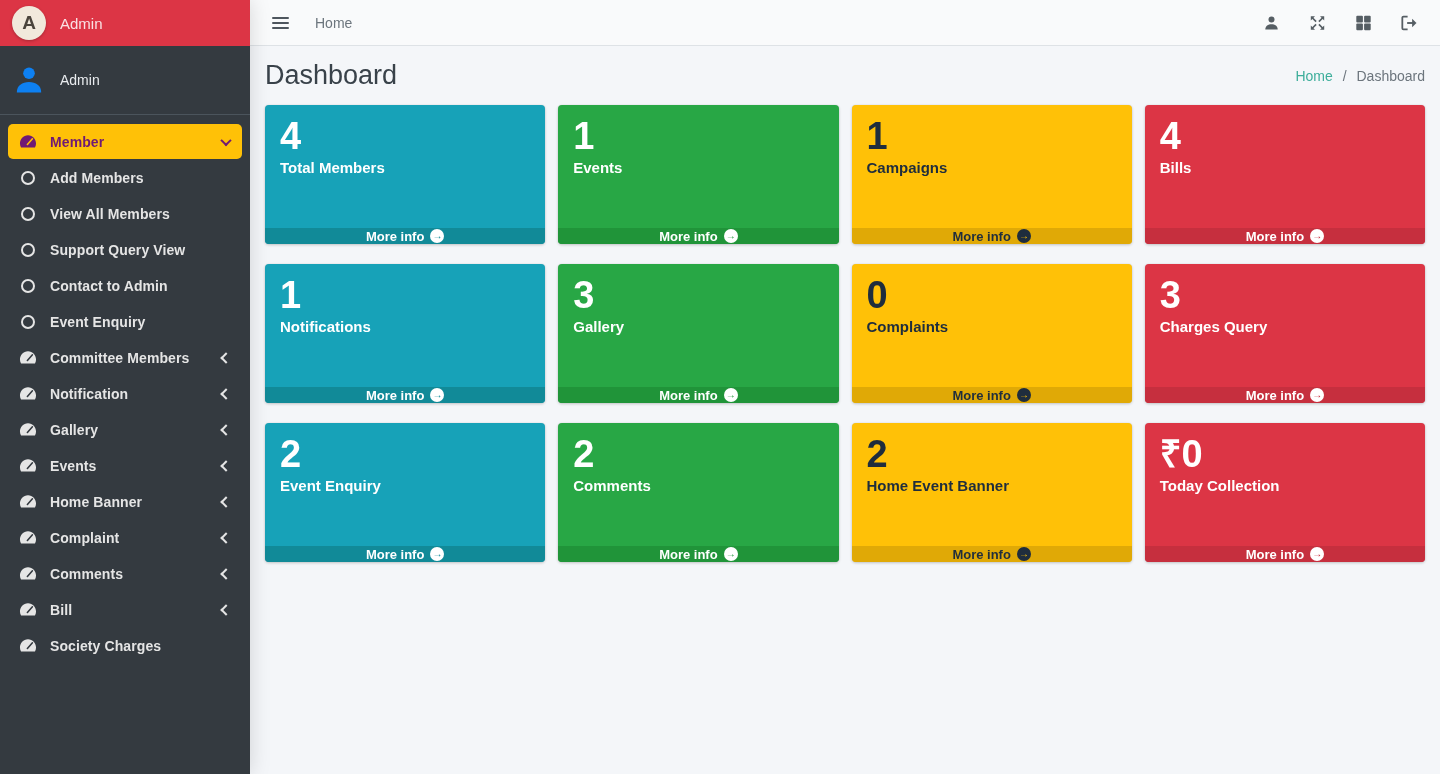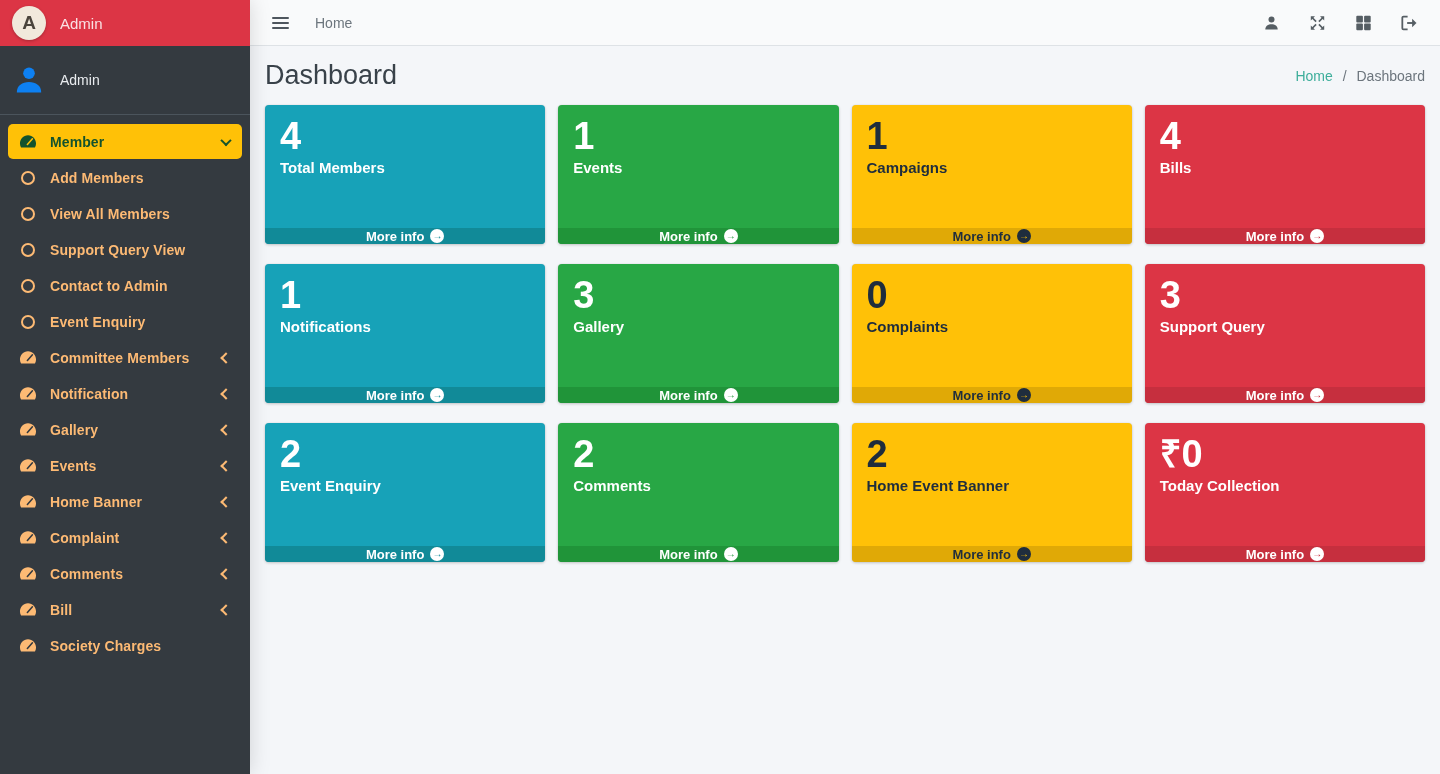--- a/index.html
+++ b/index.html
@@ -39,24 +39,24 @@
     padding: 19px 14px 19px 14px;
     border-bottom: 1px solid #4b545c;
   }
   .user-panel svg { width: 30px; height: 30px; fill: #0d80f2; flex: 0 0 auto; }
   .user-name { margin-left: 16px; font-size: 14px; color: #e9ecef; }
 
   .menu { margin-top: 9px; }
   .item {
     display: flex; align-items: center;
     margin: 1px 8px; padding: 7px 6px 7px 8px;
-    border-radius: 5px; color: #fdba74;
+    border-radius: 5px; color: #e5e5e5;
     font-size: 14px; cursor: pointer; height: 35px;
   }
-  .item.active { background: #ffc107; color: #14532d; }
+  .item.active { background: #ffc107; color: #701a75; }
   .ico { width: 24px; display: flex; justify-content: center; align-items: center; margin-right: 10px; --needle:#343a40; }
   .item.active .ico { --needle:#ffc107; }
   .ico svg { display: block; }
   .circ { width: 14px; height: 14px; border: 2px solid currentColor; border-radius: 50%; display: block; }
   .item-label { font-weight: 600; letter-spacing: .1px; }
   .chev {
     width: 8px; height: 8px;
     border-left: 2px solid currentColor; border-bottom: 2px solid currentColor;
     margin-left: auto; margin-right: 6px; flex: 0 0 auto;
   }
@@ -387,21 +387,21 @@
           <div class="stat-label">Complaints</div>
         </div>
         <div class="footer">
           <span>More info</span>
           <span class="mi-ico">→</span>
         </div>
       </div>
       <div class="card card-red">
         <div class="card-body">
           <div class="stat-value">3</div>
-          <div class="stat-label">Support Query</div>
+          <div class="stat-label">Charges Query</div>
         </div>
         <div class="footer">
           <span>More info</span>
           <span class="mi-ico">→</span>
         </div>
       </div>
       <div class="card card-teal">
         <div class="card-body">
           <div class="stat-value">2</div>
           <div class="stat-label">Event Enquiry</div>

